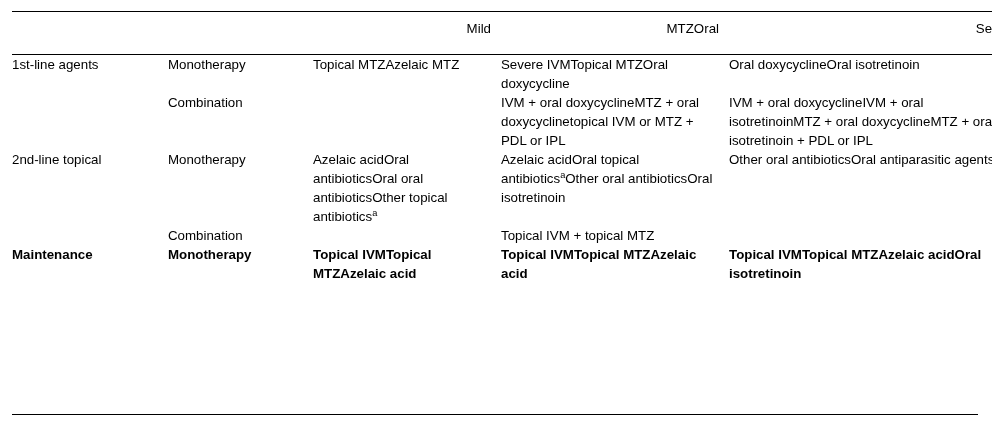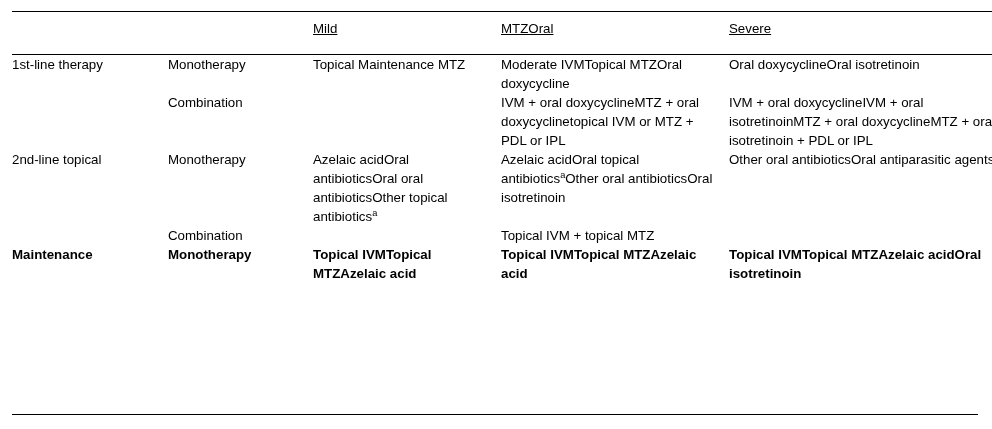--- a/index.html
+++ b/index.html
@@ -27,24 +27,23 @@
     border-collapse: collapse;
     table-layout: fixed;
     font-size: 13.3px;
     line-height: 19px;
   }
 
   table.data-table thead tr.header-row > th {
     border-top: 1.6px solid #000;
     border-bottom: 1.9px solid #000;
     font-weight: normal;
-    text-align: left;
+    text-align: right;
     vertical-align: top;
     padding: 7px 10px 16px 0;
-    text-decoration: underline;
   }
 
   table.data-table tbody td {
     vertical-align: top;
     text-align: left;
     padding: 0 10px 0 0;
     border: none;
   }
 
   
@@ -92,24 +91,24 @@
         <th class="col-cat"></th>
         <th class="col-mod"></th>
         <th class="col-mild">Mild</th>
         <th class="col-moder">MTZOral</th>
         <th class="col-sev">Severe</th>
       </tr>
     </thead>
     <tbody>
 
       <tr>
-        <td class="col-cat rowpad-top">1st-line therapy</td>
+        <td class="col-cat rowpad-top">1st-line agents</td>
         <td class="col-mod rowpad-top">Monotherapy</td>
-        <td class="col-mild rowpad-top">Topical Maintenance MTZ</td>
-        <td class="col-moder rowpad-top">Moderate IVMTopical MTZOral doxycycline</td>
+        <td class="col-mild rowpad-top">Topical MTZAzelaic MTZ</td>
+        <td class="col-moder rowpad-top">Severe IVMTopical MTZOral doxycycline</td>
         <td class="col-sev rowpad-top">Oral doxycyclineOral isotretinoin</td>
       </tr>
 
       <tr>
         <td class="col-cat"></td>
         <td class="col-mod rowpad-gap">Combination</td>
         <td class="col-mild"></td>
         <td class="col-moder just rowpad-gap">IVM + oral doxycyclineMTZ + oral doxycyclinetopical IVM or MTZ + PDL or IPL</td>
         <td class="col-sev just rowpad-gap">IVM + oral doxycyclineIVM + oral isotretinoinMTZ + oral doxycyclineMTZ + oral isotretinoin + PDL or IPL</td>
       </tr>

